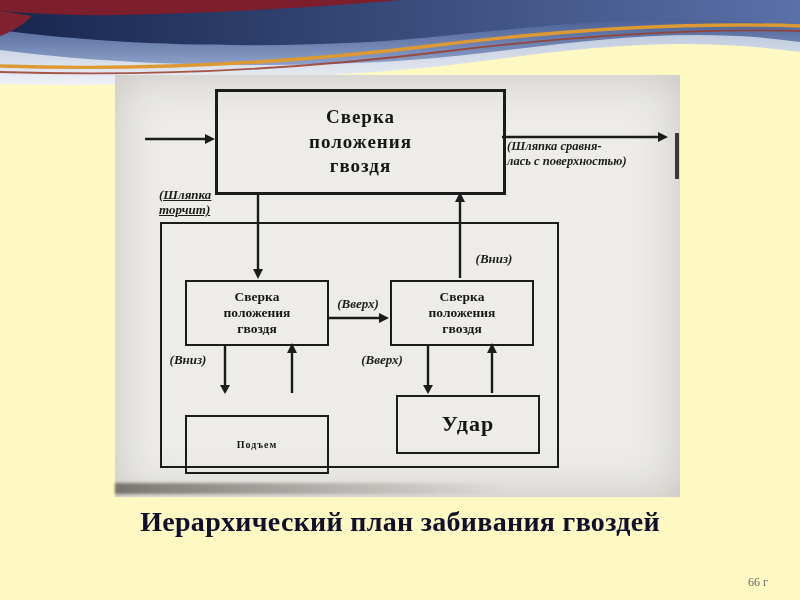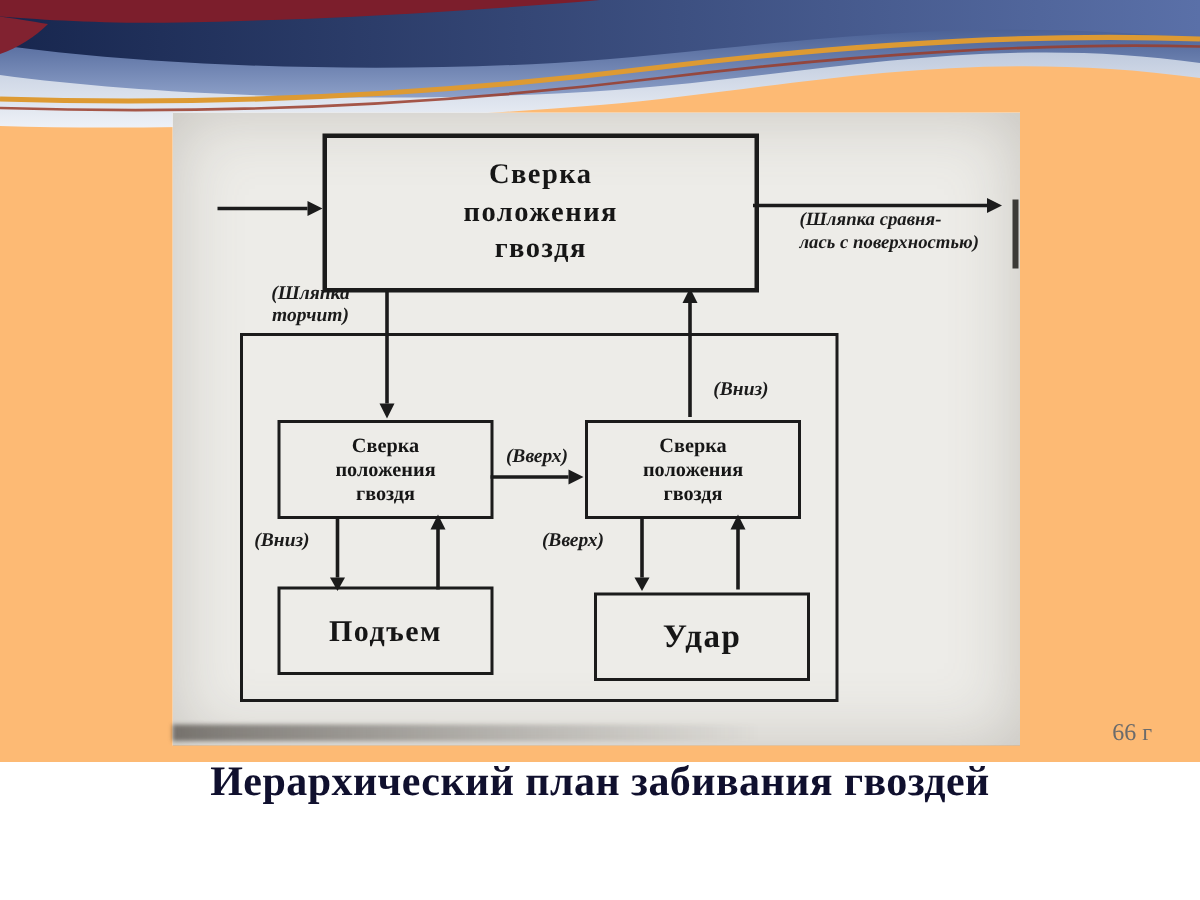--- a/index.html
+++ b/index.html
@@ -1,18 +1,18 @@
 <!DOCTYPE html>
 <html><head>
 <meta charset="utf-8">
 <style>
   html,body{margin:0;padding:0;}
   body{width:800px;height:600px;background:#ffffff;overflow:hidden;
        font-family:"Liberation Serif", serif;}
-  .slide{position:relative;width:800px;height:508px;background:#fdba74;}
+  .slide{position:relative;width:800px;height:600px;background:#fef9c3;}
 
   
   .header-wave{position:absolute;left:0;top:0;width:800px;height:96px;display:block;}
 
   
   .scan{position:absolute;left:115px;top:75px;width:565px;height:422px;
         background:#edecE8;box-shadow:inset 0 0 46px rgba(110,104,92,.30);}
   .scan .smudge{position:absolute;left:0;top:408px;width:392px;height:11px;
         background:linear-gradient(to right, rgba(55,50,45,.60), rgba(55,50,45,.25) 55%, rgba(55,50,45,0));
         filter:blur(1.5px);}
@@ -26,35 +26,35 @@
   .box{position:absolute;border:2px solid #1b1b1b;display:flex;align-items:center;
        justify-content:center;text-align:center;font-weight:bold;color:#161616;
        white-space:pre-line;line-height:1.2;}
   .top-box{left:100px;top:14px;width:285px;height:100px;border-width:3px;
        font-size:19px;line-height:1.3;letter-spacing:1px;}
   .hammer-box{left:45px;top:147px;width:395px;height:242px;}
   .hammer-title{position:absolute;left:45px;top:154px;width:395px;text-align:center;
        font-weight:bold;font-size:20px;letter-spacing:3px;color:#161616;}
   .inner-left{left:70px;top:205px;width:140px;height:62px;font-size:13.5px;}
   .inner-right{left:275px;top:205px;width:140px;height:62px;font-size:13.5px;}
-  .lift-box{left:70px;top:316px;width:140px;height:55px;font-size:20px;letter-spacing:1px;}
+  .lift-box{left:70px;top:340px;width:140px;height:55px;font-size:10px;letter-spacing:1px;}
   .strike-box{left:281px;top:320px;width:140px;height:55px;font-size:22px;letter-spacing:1px;}
 
   .lbl{position:absolute;font-style:italic;font-weight:bold;font-size:13px;
        color:#1b1b1b;white-space:pre-line;line-height:1.18;}
-  .lbl-exit{left:392px;top:64px;width:172px;text-align:left;font-size:12.5px;padding-left:26px;}
-  .lbl-headout{left:44px;top:112px;width:96px;text-align:center;}
+  .lbl-exit{left:392px;top:64px;width:172px;text-align:left;font-size:12.5px;}
+  .lbl-headout{left:44px;top:112px;width:96px;text-align:left;text-decoration:underline;}
   .lbl-down-inner{left:350px;top:176px;width:58px;text-align:center;}
   .lbl-up-mid{left:210px;top:221px;width:66px;text-align:center;}
   .lbl-down-left{left:42px;top:277px;width:62px;text-align:center;}
   .lbl-up-right{left:234px;top:277px;width:66px;text-align:center;}
 
   .caption{position:absolute;left:0;top:506px;width:800px;text-align:center;
        font-weight:bold;font-size:28px;color:#10102e;letter-spacing:.3px;}
-  .page-number{position:absolute;right:32px;bottom:10px;font-size:16px;color:#6b6b6b;}
+  .page-number{position:absolute;right:32px;bottom:10px;font-size:12px;color:#6b6b6b;}
 </style>
 </head>
 <body>
 
 <div class="slide">
 
   <svg class="header-wave" viewBox="0 0 800 96" preserveAspectRatio="none">
     <defs>
       <linearGradient id="gSilver" x1="0" y1="0" x2="0" y2="1">
         <stop offset="0" stop-color="#9fb0cc"></stop>

